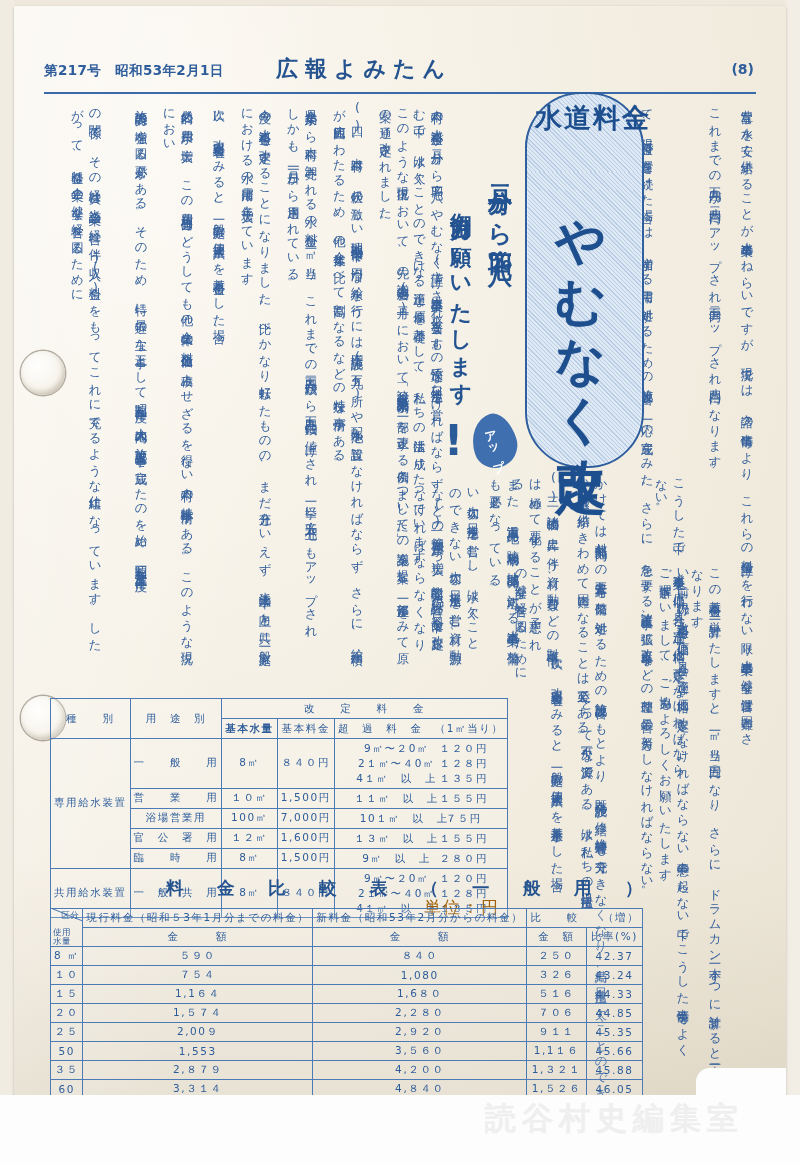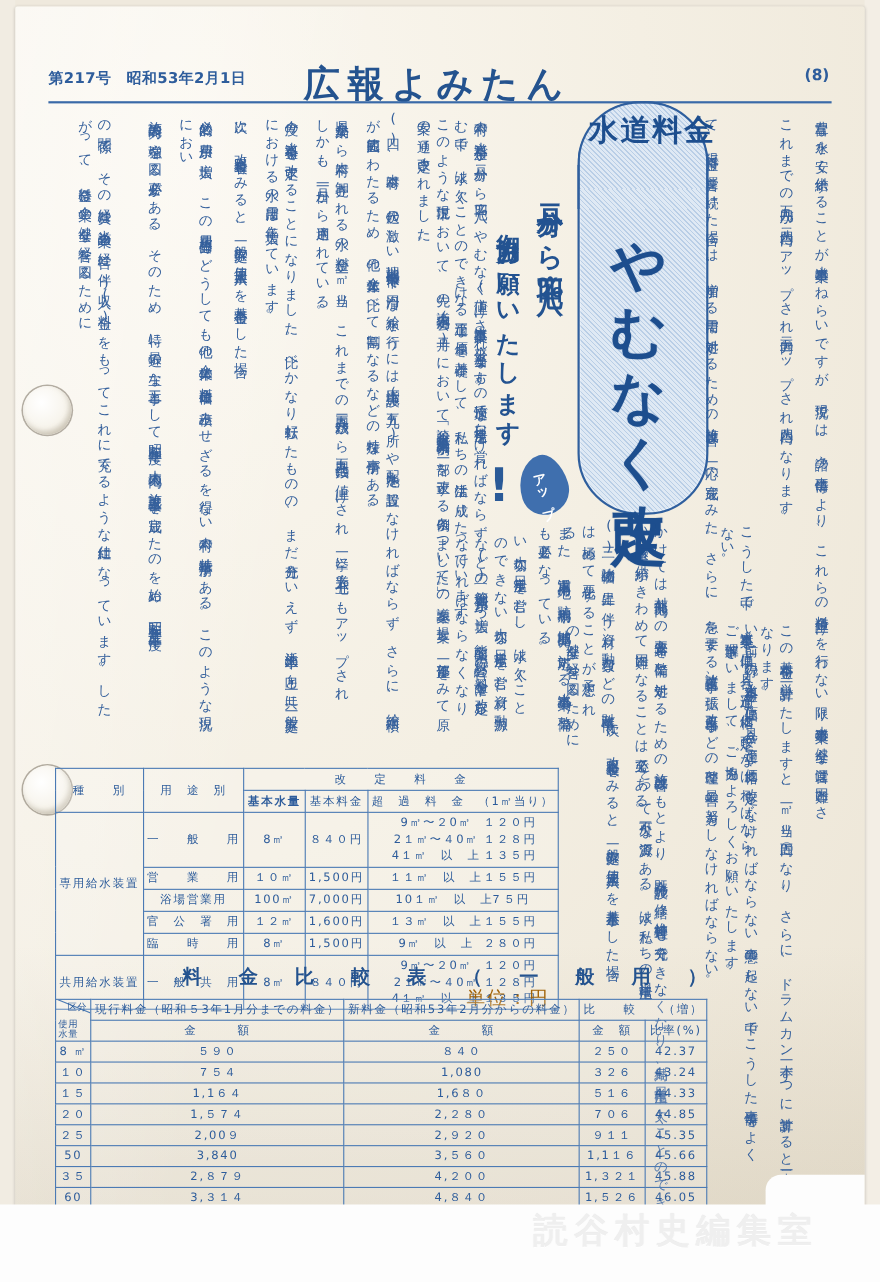--- a/index.html
+++ b/index.html
@@ -45,21 +45,21 @@
   .masthead {
     position: absolute; left: 44px; top: 58px; width: 712px; height: 34px;
   }
   .issue {
     position: absolute; left: 0; top: 4px;
     font-size: 13.5px; letter-spacing: .4px; white-space: nowrap;
     font-weight: 700; color: #2e5d9c;
   }
   .paper-title {
     position: absolute; left: 232px; top: -4px;
-    font-size: 33px; font-weight: 700; letter-spacing: 7px;
+    font-size: 22px; font-weight: 700; letter-spacing: 7px;
     color: #24538f; white-space: nowrap;
   }
   .page-no {
     position: absolute; right: 2px; top: 3px;
     font-size: 14px; font-weight: 700; color: #2e5d9c;
   }
   .rule {
     position: absolute; left: 44px; top: 92px; width: 712px; height: 0;
     border-top: 2px solid #3a6aa8;
   }
@@ -386,21 +386,21 @@
     </tr>
     <tr>
       <td>２５</td>
       <td>2,00９</td>
       <td>2,９２０</td>
       <td>９１１</td>
       <td>45.35</td>
     </tr>
     <tr>
       <td>50</td>
-      <td>3,840</td>
+      <td>1,553</td>
       <td>3,５６０</td>
       <td>1,1１６</td>
       <td>45.66</td>
     </tr>
     <tr>
       <td>３５</td>
       <td>2,８７９</td>
       <td>4,２００</td>
       <td>1,３２１</td>
       <td>45.88</td>

